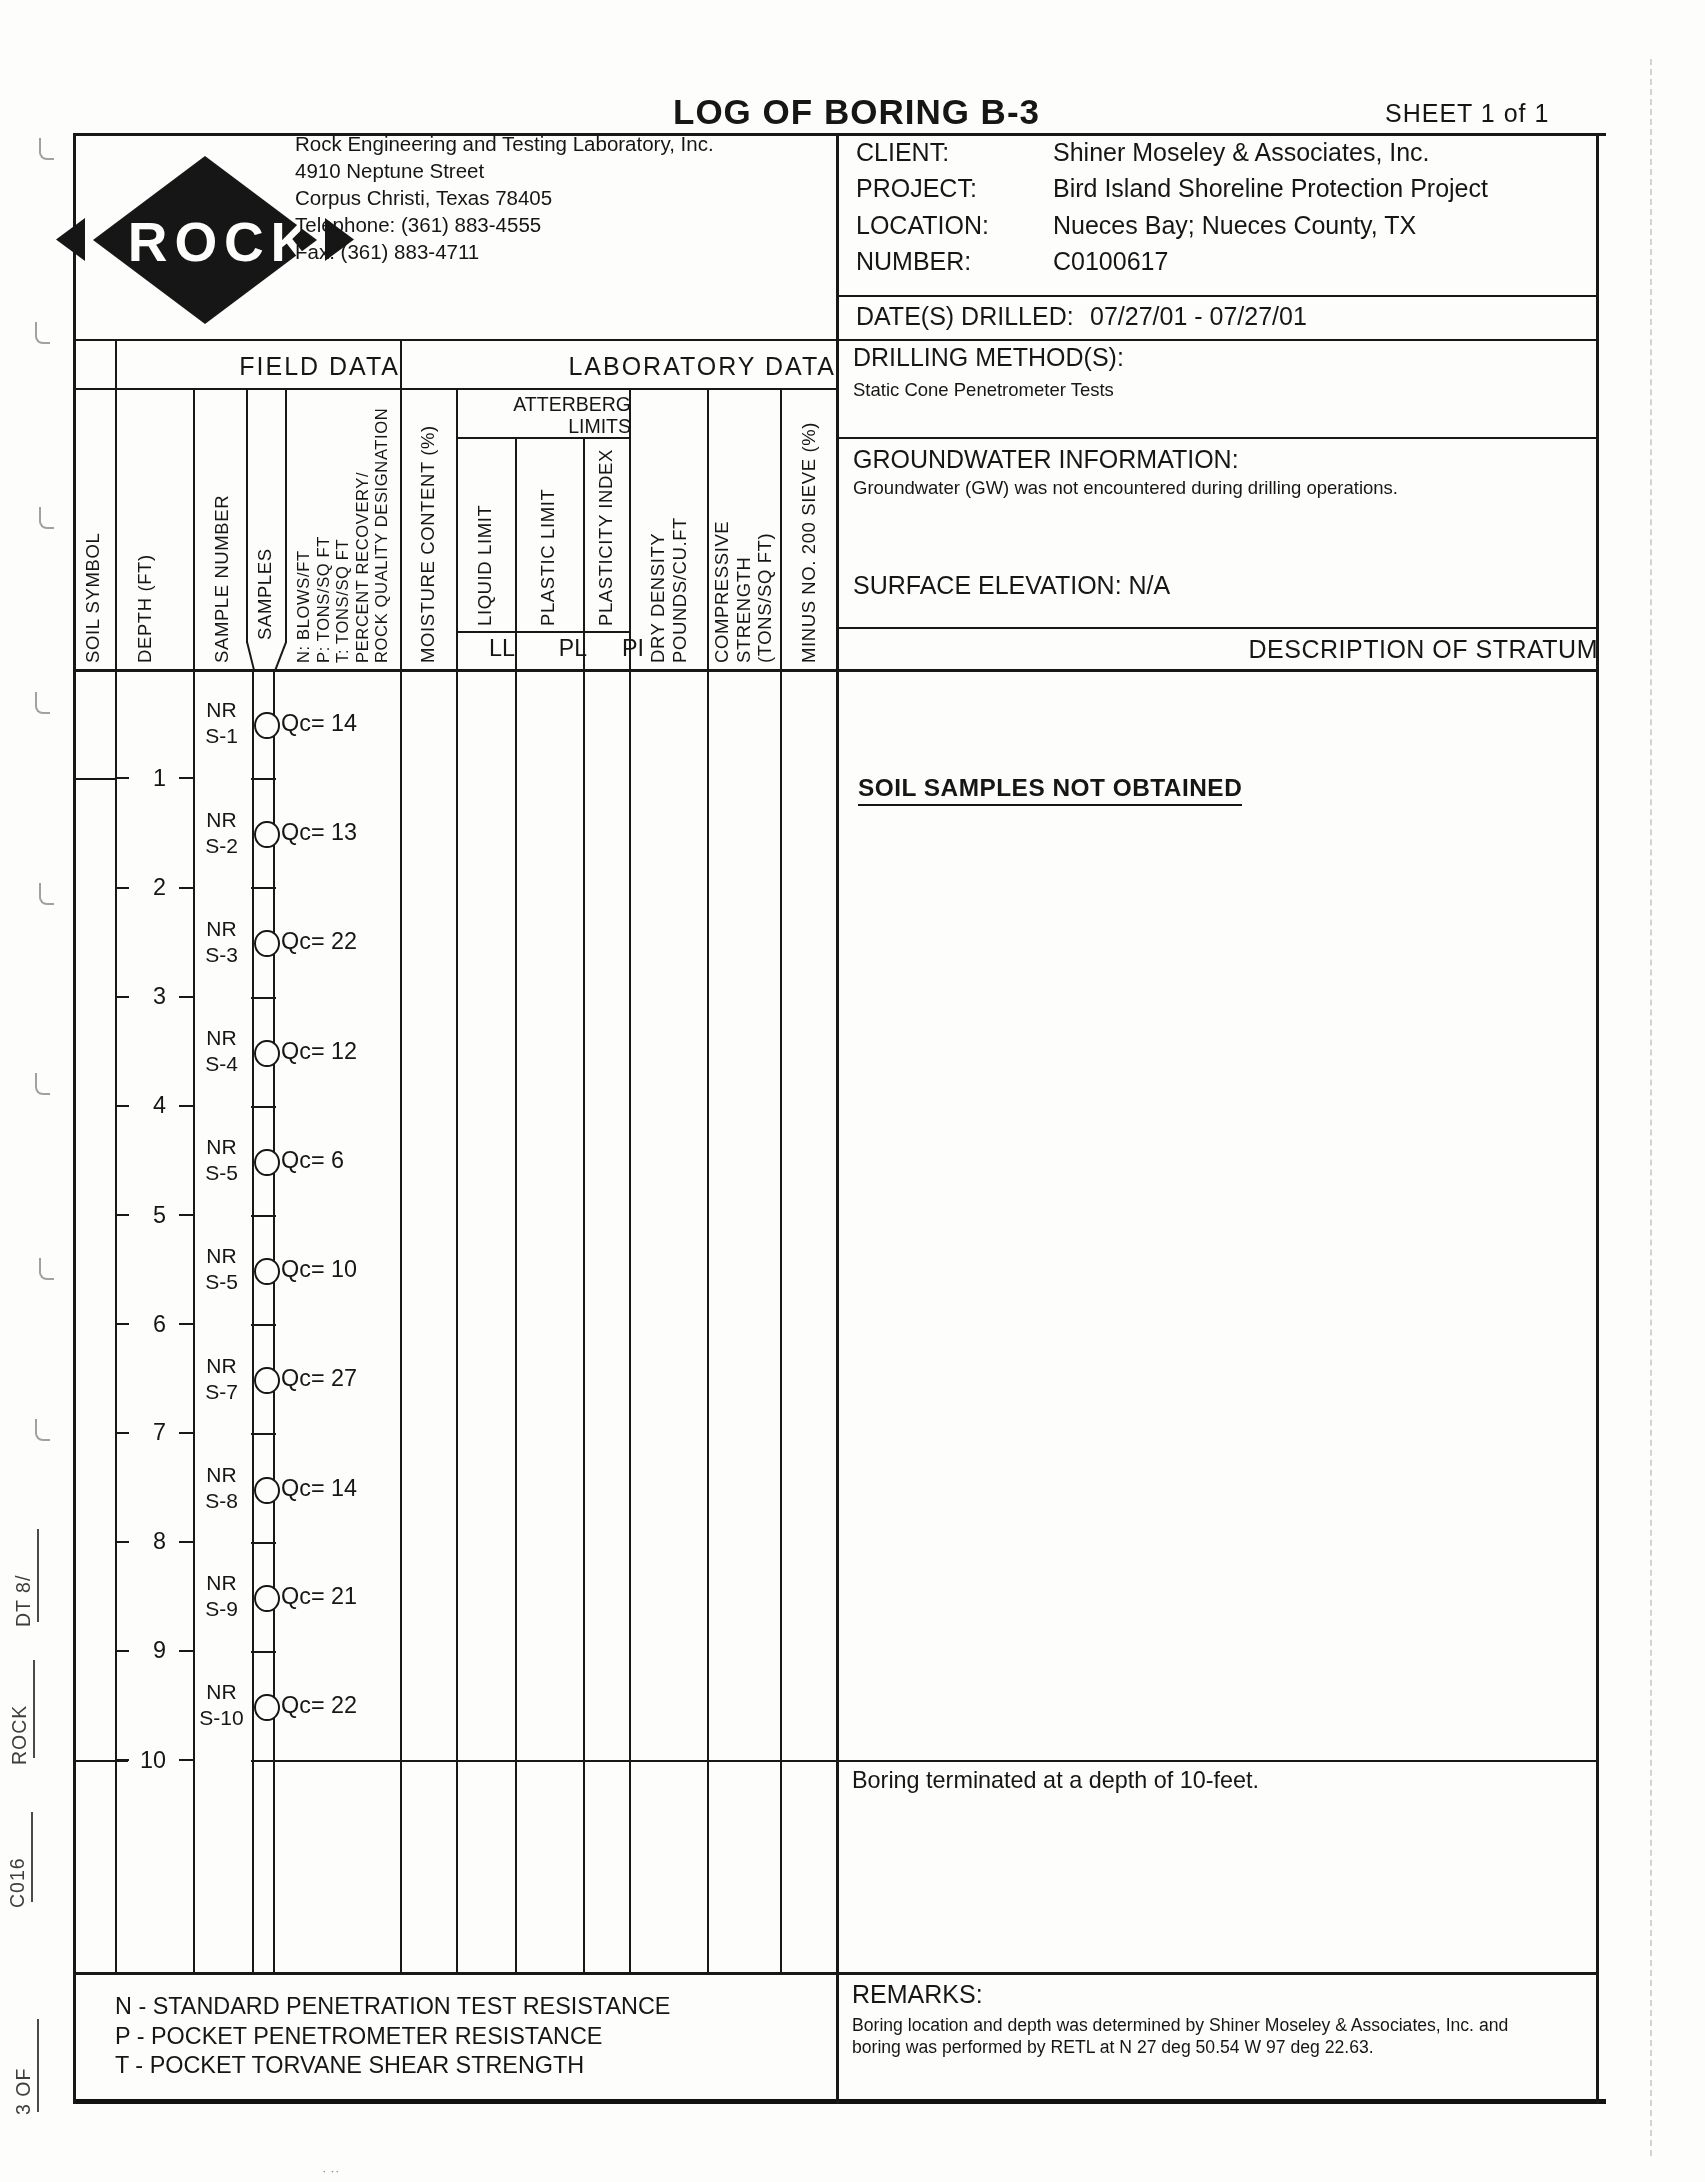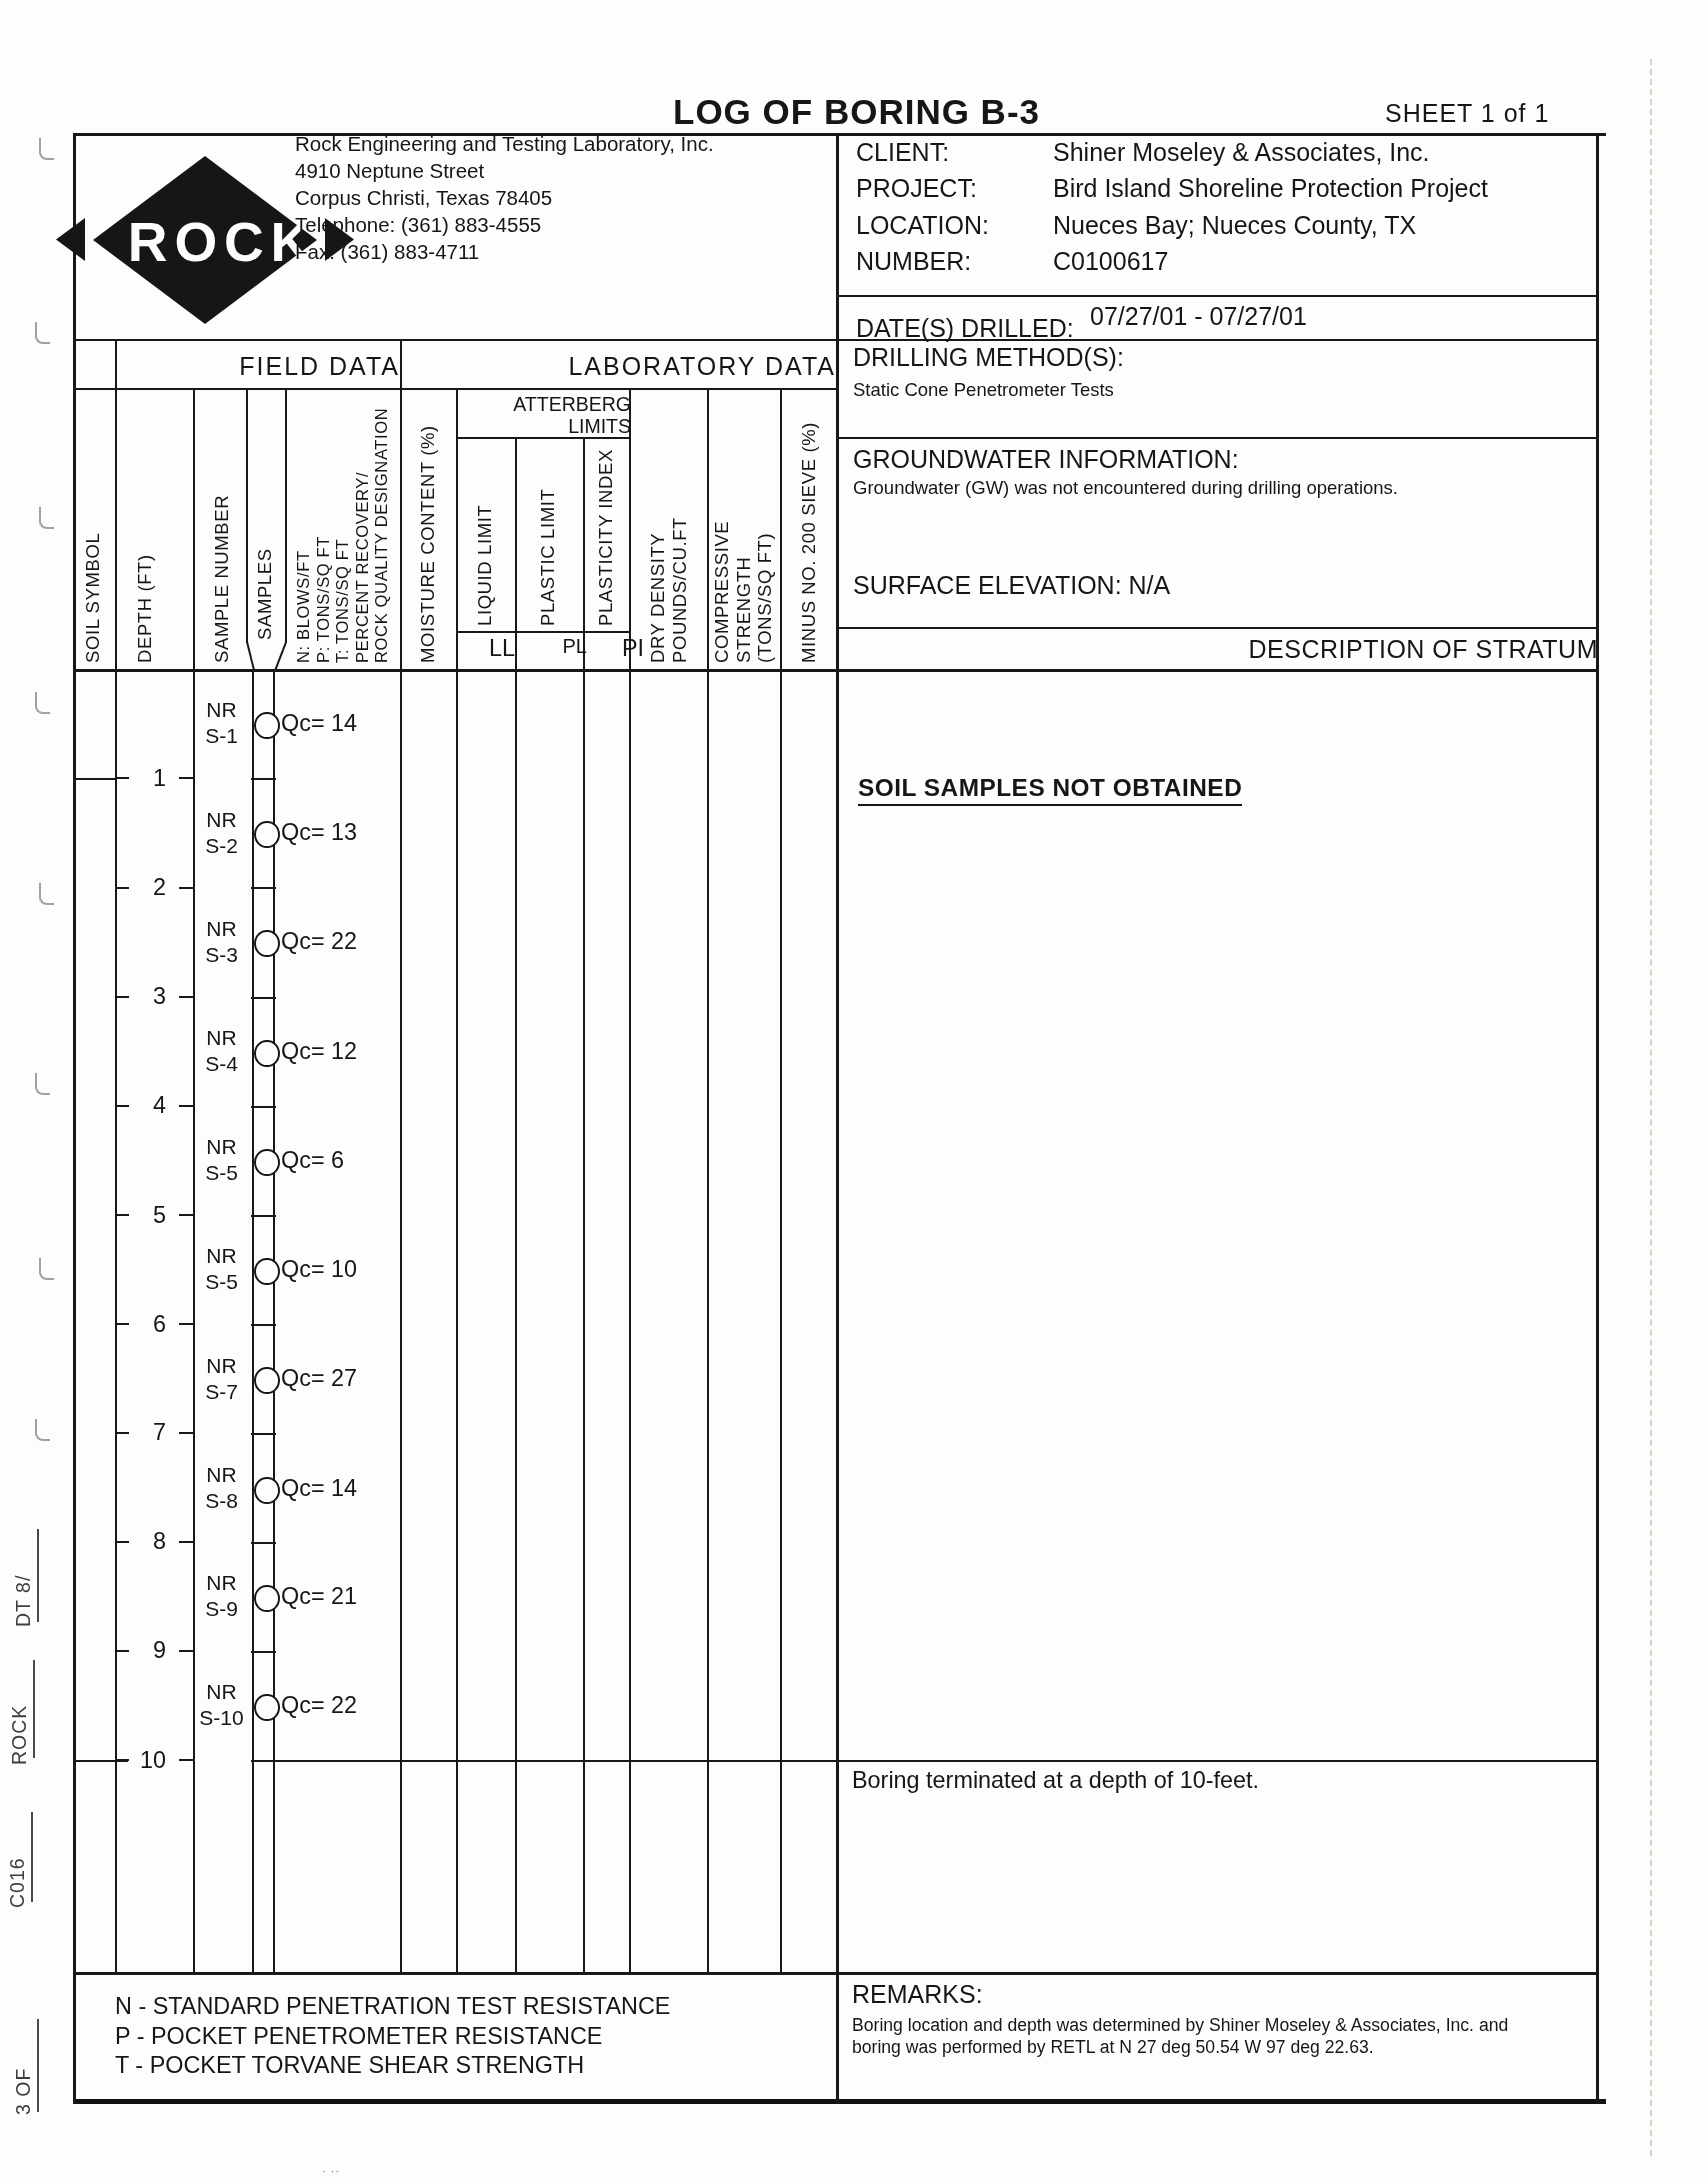--- a/index.html
+++ b/index.html
@@ -134,21 +134,21 @@
 
   <div>
     <div class="t" style="left:856px;top:138px;font-size:25px;">CLIENT:</div>
     <div class="t" style="left:1053px;top:138px;font-size:25px;">Shiner Moseley &amp; Associates, Inc.</div>
     <div class="t" style="left:856px;top:174px;font-size:25px;">PROJECT:</div>
     <div class="t" style="left:1053px;top:174px;font-size:25px;">Bird Island Shoreline Protection Project</div>
     <div class="t" style="left:856px;top:211px;font-size:25px;">LOCATION:</div>
     <div class="t" style="left:1053px;top:211px;font-size:25px;">Nueces Bay; Nueces County, TX</div>
     <div class="t" style="left:856px;top:247px;font-size:25px;">NUMBER:</div>
     <div class="t" style="left:1053px;top:247px;font-size:25px;">C0100617</div>
-    <div class="t" style="left:856px;top:302px;font-size:25px;margin-top:12px;">DATE(S) DRILLED:</div>
+    <div class="t" style="left:856px;top:302px;font-size:25px;">DATE(S) DRILLED:</div>
     <div class="t" style="left:1090px;top:302px;font-size:25px;">07/27/01 - 07/27/01</div>
   </div>
 
   <div>
     <div class="t" style="left:853px;top:343px;font-size:25px;">DRILLING METHOD(S):</div>
     <div class="t" style="left:853px;top:379px;font-size:18.5px;">Static Cone Penetrometer Tests</div>
   </div>
   <div>
     <div class="t" style="left:853px;top:445px;font-size:25px;">GROUNDWATER INFORMATION:</div>
     <div class="t" style="left:853px;top:477px;font-size:18.5px;">Groundwater (GW) was not encountered during drilling operations.</div>
@@ -201,21 +201,21 @@
   <div class="rot" style="left:711px;top:388px;height:275px;">
     <div>COMPRESSIVE</div>
     <div>STRENGTH</div>
     <div>(TONS/SQ FT)</div>
   </div>
   <div class="rot" style="left:798px;top:388px;height:275px;">
     <div>MINUS NO. 200 SIEVE (%)</div>
     </div>
 
   <div class="t ctr" style="left:456px;top:635px;width:59px;font-size:23.4px;">LL</div>
-  <div class="t ctr" style="left:515px;top:635px;width:72px;font-size:20px;">PL</div>
+  <div class="t ctr" style="left:515px;top:635px;width:72px;font-size:23px;">PL</div>
   <div class="t ctr" style="left:583px;top:635px;width:61px;font-size:23.4px;">PI</div>
 
   <div>
     <div class="dep" style="left:117px;top:765px;">1</div>
     <div class="dep" style="left:117px;top:874px;">2</div>
     <div class="dep" style="left:117px;top:983px;">3</div>
     <div class="dep" style="left:117px;top:1092px;">4</div>
     <div class="dep" style="left:117px;top:1202px;">5</div>
     <div class="dep" style="left:117px;top:1311px;">6</div>
     <div class="dep" style="left:117px;top:1419px;">7</div>

